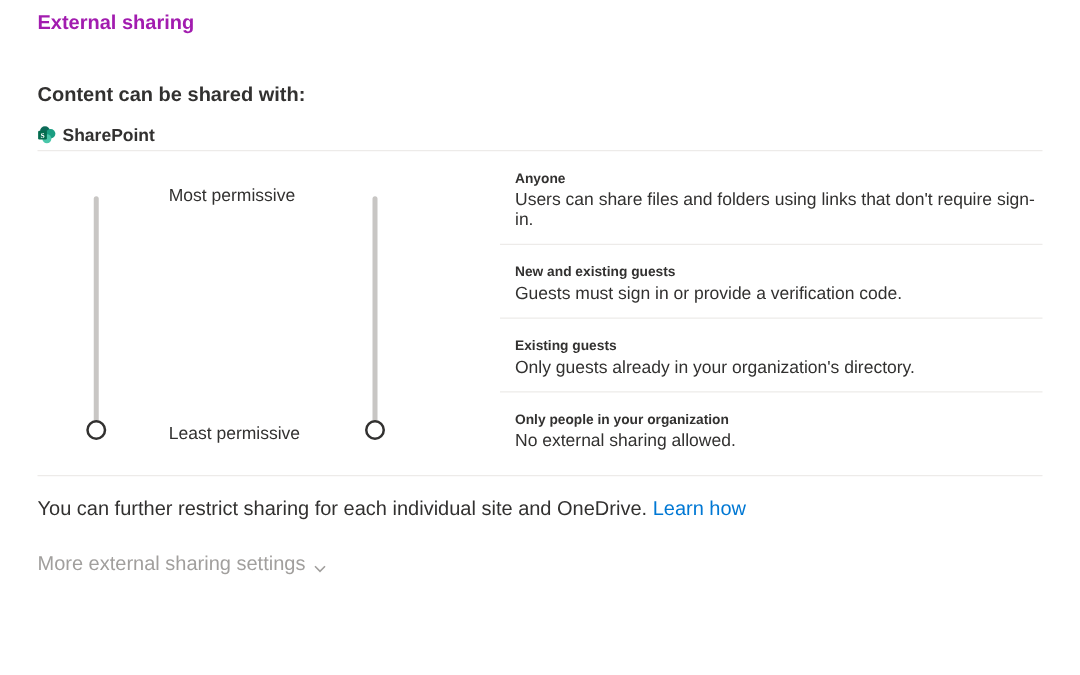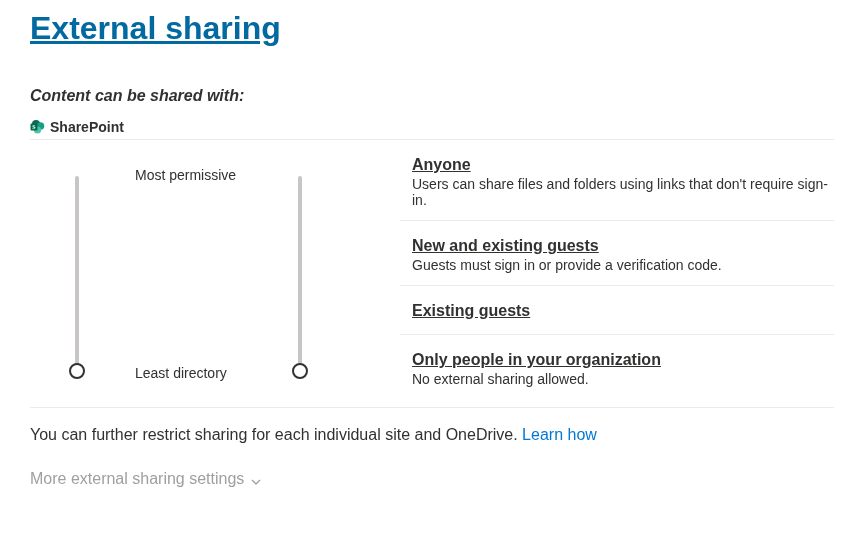--- a/index.html
+++ b/index.html
@@ -11,31 +11,29 @@
       font-family: "Segoe UI", -apple-system, BlinkMacSystemFont, sans-serif;
       font-size: 14px;
       color: #323130;
       background: #fff;
       width: 864px;
       height: 540px;
       padding: 10px 30px;
       overflow: hidden;
     }
     .page-title {
-      font-size: 32px;
-      font-weight: 600;
-      color: #0369a1;
+      font-size: 16px;
+      font-weight: 600;
+      color: #a21caf;
       margin-bottom: 40px;
-      text-decoration: underline;
     }
     .section-title {
       font-size: 16px;
       font-weight: 600;
       margin-bottom: 14px;
-      font-style: italic;
     }
     .products-row {
       display: flex;
       border-bottom: 1px solid #edebe9;
     }
     .product-col {
       width: 230px;
       display: flex;
       align-items: flex-end;
       gap: 4px;
@@ -99,23 +97,22 @@
     }
     .level {
       padding: 16px 0 12px 12px;
       border-bottom: 1px solid #edebe9;
     }
     .level:last-child {
       border-bottom: none;
     }
     .level-title {
       font-weight: 600;
-      font-size: 16px;
+      font-size: 11px;
       margin-bottom: 2px;
-      text-decoration: underline;
     }
     .level-desc {
       font-size: 14px;
       color: #323130;
     }
 
     .bottom-divider {
       border-top: 1px solid #edebe9;
       margin-top: 8px;
       margin-bottom: 18px;
@@ -165,34 +162,35 @@
   </div>
 </div>
 
 <div class="slider-area">
   <div class="sliders-wrap">
     <div class="slider-track sp"></div>
     <div class="slider-track od"></div>
     <div class="slider-handle sp"></div>
     <div class="slider-handle od"></div>
     <div class="permissive-label most">Most permissive</div>
-    <div class="permissive-label least">Least directory</div>
+    <div class="permissive-label least">Least permissive</div>
   </div>
 
   <div class="levels">
     <div class="level">
       <div class="level-title">Anyone</div>
       <div class="level-desc">Users can share files and folders using links that don't require sign-in.</div>
     </div>
     <div class="level">
       <div class="level-title">New and existing guests</div>
       <div class="level-desc">Guests must sign in or provide a verification code.</div>
     </div>
     <div class="level">
       <div class="level-title">Existing guests</div>
+      <div class="level-desc">Only guests already in your organization's directory.</div>
     </div>
     <div class="level">
       <div class="level-title">Only people in your organization</div>
       <div class="level-desc">No external sharing allowed.</div>
     </div>
   </div>
 </div>
 
 <div class="bottom-divider"></div>
 

